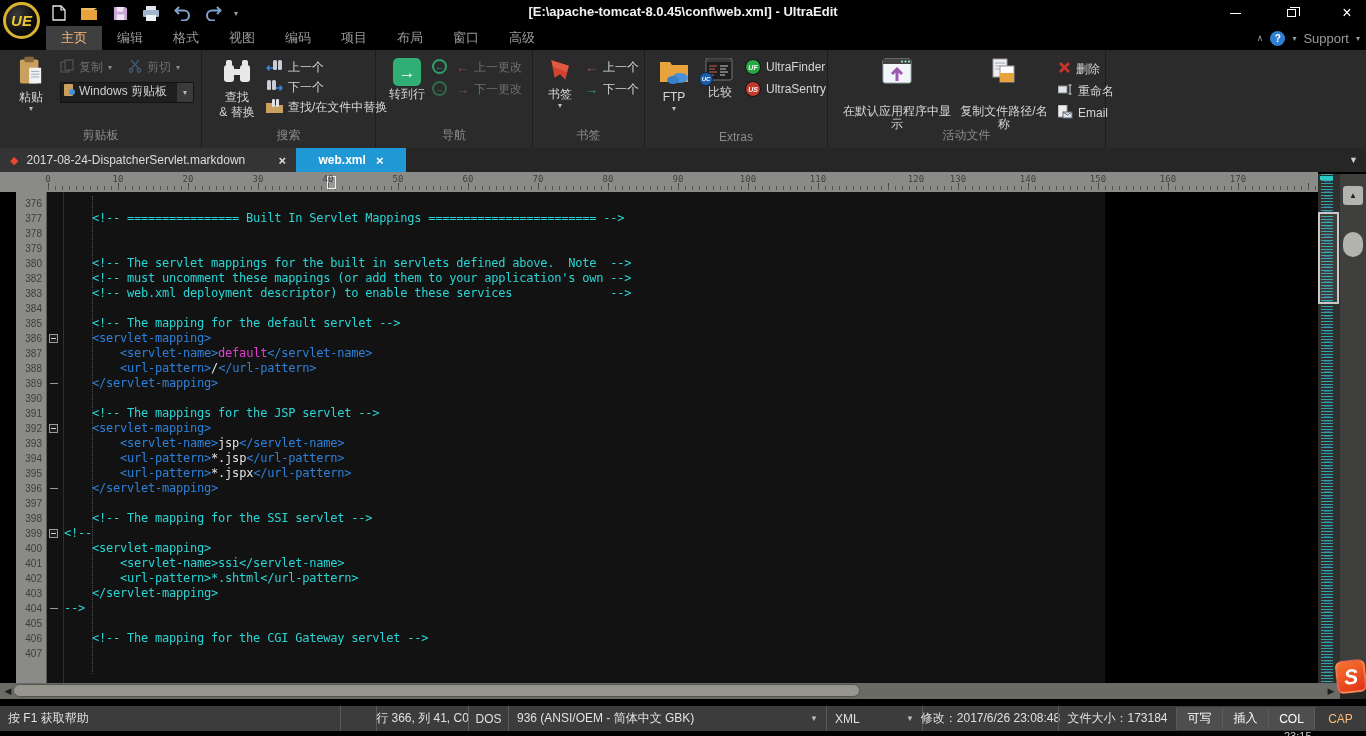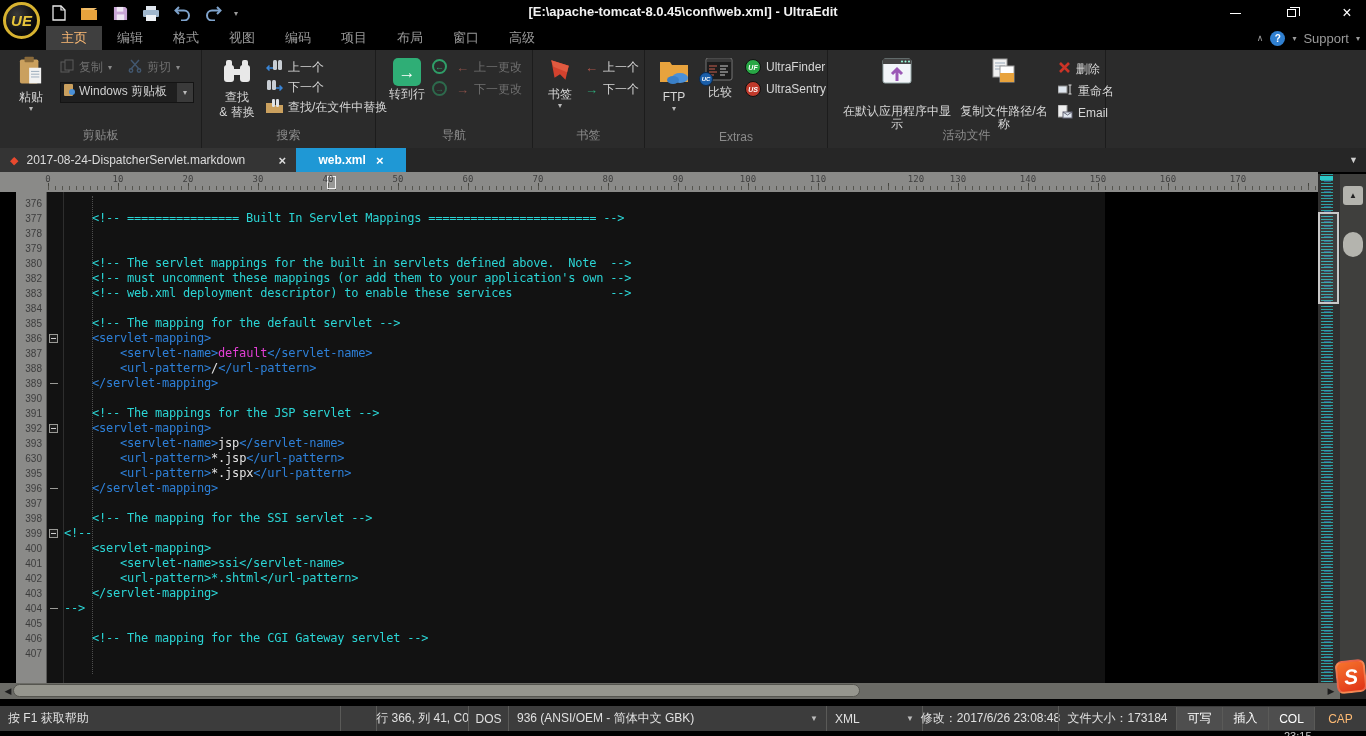--- a/index.html
+++ b/index.html
@@ -572,21 +572,21 @@
             <span class="fbox"></span>
           </span>
           <span class="ct"><span class="tk-t">    &lt;servlet-mapping&gt;</span></span>
         </div>
         <div class="crow">
           <span class="ln">393</span>
           <span class="fold"></span>
           <span class="ct"><span class="tk-t">        &lt;servlet-name&gt;</span><span class="tk-w">jsp</span><span class="tk-t">&lt;/servlet-name&gt;</span></span>
         </div>
         <div class="crow">
-          <span class="ln">630</span>
+          <span class="ln">394</span>
           <span class="fold"></span>
           <span class="ct"><span class="tk-t">        &lt;url-pattern&gt;</span><span class="tk-w">*.jsp</span><span class="tk-t">&lt;/url-pattern&gt;</span></span>
         </div>
         <div class="crow">
           <span class="ln">395</span>
           <span class="fold"></span>
           <span class="ct"><span class="tk-t">        &lt;url-pattern&gt;</span><span class="tk-w">*.jspx</span><span class="tk-t">&lt;/url-pattern&gt;</span></span>
         </div>
         <div class="crow">
           <span class="ln">396</span>

